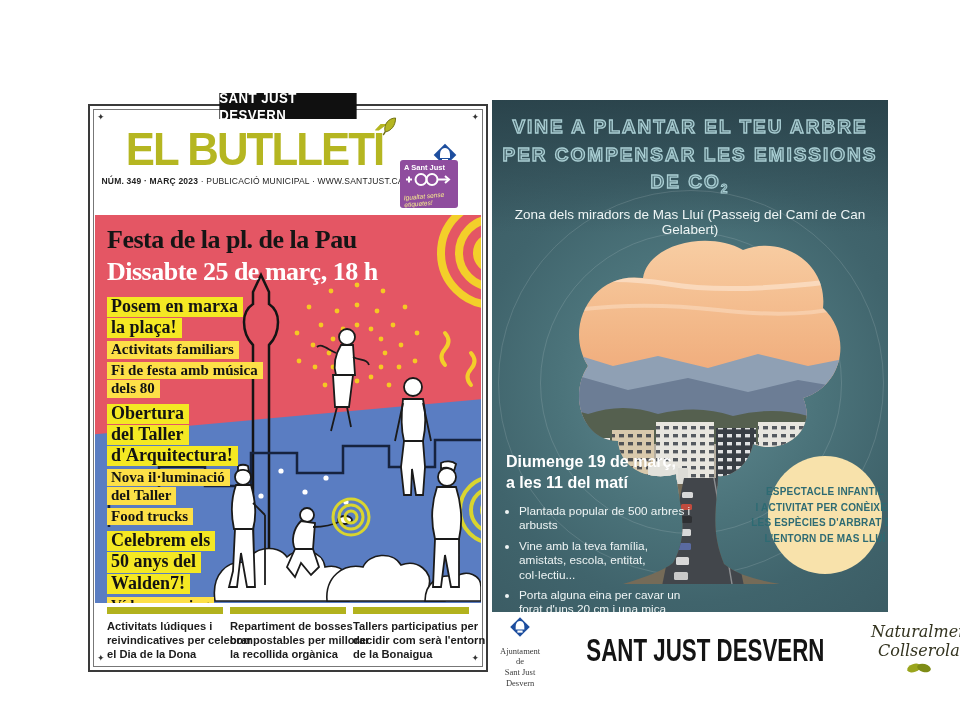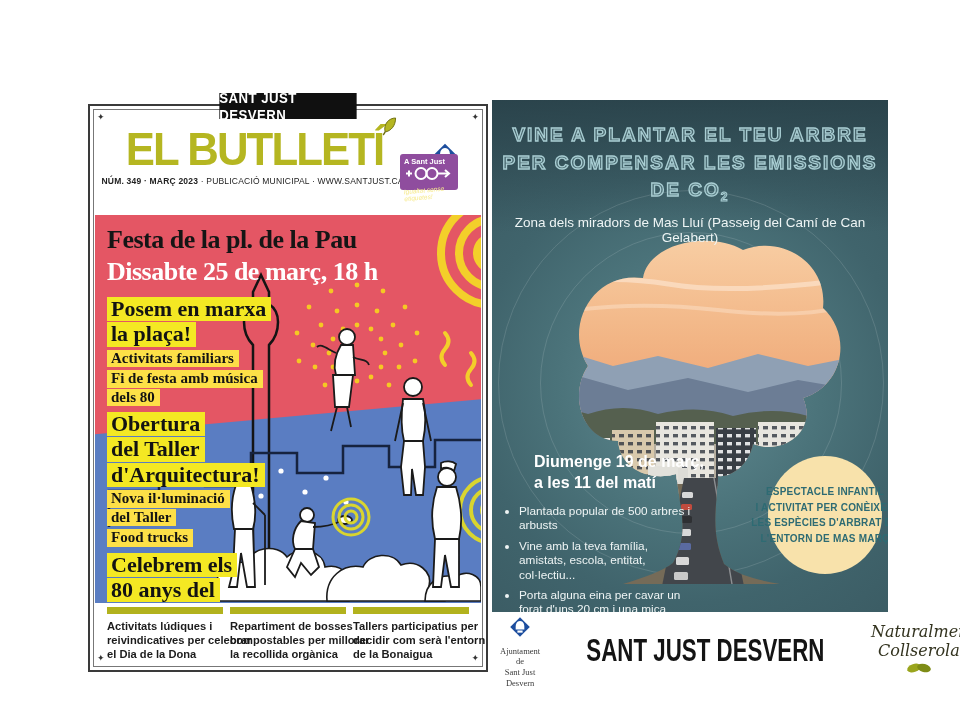--- a/index.html
+++ b/index.html
@@ -14,64 +14,64 @@
   .banner{position:absolute;left:120px;top:-13px;width:156px;height:26px;background:#101010;color:#fff;
     display:flex;align-items:center;justify-content:center;font-size:15px;font-weight:bold;
     letter-spacing:.5px;transform:scaleX(.88);z-index:8;}
   .masthead{position:absolute;left:0;top:20px;width:330px;text-align:center;}
   .mast-title{position:relative;display:inline-block;font-size:46px;font-weight:900;color:#b5b621;
     letter-spacing:-2px;transform:scaleX(.95);line-height:1;}
   .leaf{position:absolute;right:-16px;top:-10px;}
   .issue-line{margin-top:4px;font-size:8.5px;color:#222;letter-spacing:.2px;}
   .issue-line b{font-weight:bold}
   .crest{position:absolute;right:26px;top:34px;}
-  .badge{position:absolute;left:310px;top:48px;width:58px;height:36px;background:#8f4d9e;border-radius:3px;
+  .badge{position:absolute;left:310px;top:54px;width:58px;height:48px;background:#8f4d9e;border-radius:3px;
     padding:3px 4px;box-sizing:border-box;color:#fff;z-index:4;}
   .badge-top{font-size:7.5px;font-weight:bold;}
   .badge-script{font-size:6.5px;font-style:italic;color:#f6ea8e;transform:rotate(-5deg);line-height:1.1;margin-top:1px;}
 
   .artwork{position:absolute;left:5px;top:109px;width:386px;height:388px;background:#e45664;overflow:hidden;}
   .blue-part{position:absolute;inset:0;background:#5a7dc2;
     clip-path:polygon(0 56.5%,100% 47.5%,100% 100%,0 100%);}
   .art-svg{position:absolute;inset:0;z-index:2;}
   .headline1,.headline2{position:absolute;left:12px;font-family:"Liberation Serif",serif;font-weight:bold;
     font-size:26px;letter-spacing:-.5px;z-index:3;white-space:nowrap;}
   .headline1{top:10px;color:#151515;}
   .headline2{top:42px;color:#fff;}
   .labels{position:absolute;left:12px;top:82px;z-index:3;}
   .label{margin-bottom:3px;}
   .label .line{display:table;font-family:"Liberation Serif",serif;font-weight:bold;padding:0 5px 1px 4px;
     margin-bottom:1px;white-space:nowrap;}
-  .label.yellow .line{background:#f4e823;color:#131313;font-size:22px;line-height:1.06;}
+  .label.yellow .line{background:#f4e823;color:#131313;font-size:18px;line-height:1.06;}
   .label.white .line{background:#fde047;color:#131313;font-size:15px;line-height:1.1;}
   .gap-after{margin-bottom:6px;}
 
   .lfooter{position:absolute;left:5px;top:497px;width:386px;height:62px;background:#fff;z-index:3;
     display:flex;justify-content:space-between;padding:4px 12px 0 12px;box-sizing:border-box;}
   .lf-col{width:116px;}
   .lf-bar{height:7px;background:#b2b21d;margin-bottom:6px;}
   .lf-text{font-size:11.5px;font-weight:bold;color:#1c1c1c;line-height:1.2;transform:scaleX(.97);transform-origin:left;}
   .lf-text span{display:block;white-space:nowrap;}
 
   
   .poster-right{position:absolute;left:492px;top:100px;width:396px;height:590px;background:#fff;}
   .teal{position:relative;width:396px;height:512px;overflow:hidden;
     background:linear-gradient(rgba(40,64,72,.85) 0%,rgba(40,64,72,0) 26%),
                radial-gradient(circle at 50% 56%,#628c93 0%,#4b737a 38%,#40646c 62%,#395860 100%);}
   .ring{position:absolute;border:1px solid rgba(255,255,255,.13);border-radius:50%;}
   .ring.r1{width:300px;height:300px;left:48px;top:132px;}
   .ring.r2{width:384px;height:384px;left:6px;top:90px;}
-  .r-title{position:relative;margin:8px;padding-top:13px;text-align:center;font-size:19px;font-weight:bold;
+  .r-title{position:relative;margin:0;padding-top:13px;text-align:center;font-size:19px;font-weight:bold;
     letter-spacing:2px;line-height:1.45;color:rgba(170,206,211,.22);
     -webkit-text-stroke:1.3px #a9ced3;z-index:3;}
   .r-title .tline{display:block;}
   .r-title sub{font-size:12px;-webkit-text-stroke:1px #a9ced3;}
   .r-location{position:relative;margin-top:9px;text-align:center;font-size:13.5px;color:#eef5f5;z-index:3;}
   .tree-svg{position:absolute;left:36px;top:116px;z-index:2;}
-  .datebox{position:absolute;left:14px;top:352px;z-index:4;font-size:16px;font-weight:bold;color:#fff;line-height:1.3;margin-left:28px;}
+  .datebox{position:absolute;left:14px;top:352px;z-index:4;font-size:16px;font-weight:bold;color:#fff;line-height:1.3;}
   .bullets{position:absolute;left:14px;top:404px;width:178px;margin:0;padding-left:13px;z-index:4;
     font-size:11.8px;color:#eef4f4;line-height:1.22;}
   .bullets li{margin-bottom:6px;}
   .ycircle{position:absolute;left:276px;top:356px;width:114px;height:118px;border-radius:50%;background:#f8e2ab;
     display:flex;align-items:center;justify-content:center;text-align:center;z-index:4;}
   .ycircle .inner{font-size:10px;font-weight:bold;color:#2e6b73;line-height:1.55;letter-spacing:.2px;}
   .ycircle .inner div{white-space:nowrap;}
 
   .rfooter{position:relative;width:396px;height:78px;background:#fff;display:flex;align-items:center;
     justify-content:space-between;padding:0 8px;box-sizing:border-box;}
@@ -272,21 +272,21 @@
         </div>
         <div class="label white">
           <span class="line">Nova il·luminació</span>
           <span class="line">del Taller</span>
         </div>
         <div class="label white gap-after">
           <span class="line">Food trucks</span>
         </div>
         <div class="label yellow">
           <span class="line">Celebrem els</span>
-          <span class="line">80 anys del</span>
+          <span class="line">50 anys del</span>
           <span class="line">Walden7!</span>
         </div>
         <div class="label white">
           <span class="line">Vídeo mapping</span>
         </div>
 
       </div>
     </div>
 
     <div class="lfooter">
@@ -402,21 +402,21 @@
         <li>Plantada popular de 500 arbres i arbusts</li>
         <li>Vine amb la teva família, amistats, escola, entitat, col·lectiu...</li>
         <li>Porta alguna eina per cavar un forat d'uns 20 cm i una mica d'aigua per regar</li>
       </ul>
 
       <div class="ycircle">
         <div class="inner">
           <div>ESPECTACLE INFANTIL</div>
           <div>I ACTIVITAT PER CONÈIXER</div>
           <div>LES ESPÈCIES D'ARBRAT DE</div>
-          <div>L'ENTORN DE MAS MARÇ</div>
+          <div>L'ENTORN DE MAS LLUÍ</div>
         </div>
       </div>
     </div>
 
     <div class="rfooter">
       <div class="aj">
         <svg width="26" height="26" viewBox="0 0 30 30">
           <rect x="7" y="7" width="16" height="16" transform="rotate(45 15 15)" fill="#1d4e9e"></rect>
           <path d="M15,8 C11,8 10,12 10,15 L10,18 L20,18 L20,15 C20,12 19,8 15,8 Z" fill="#fff"></path>
           <rect x="12" y="19" width="6" height="2.5" fill="#fff"></rect>

